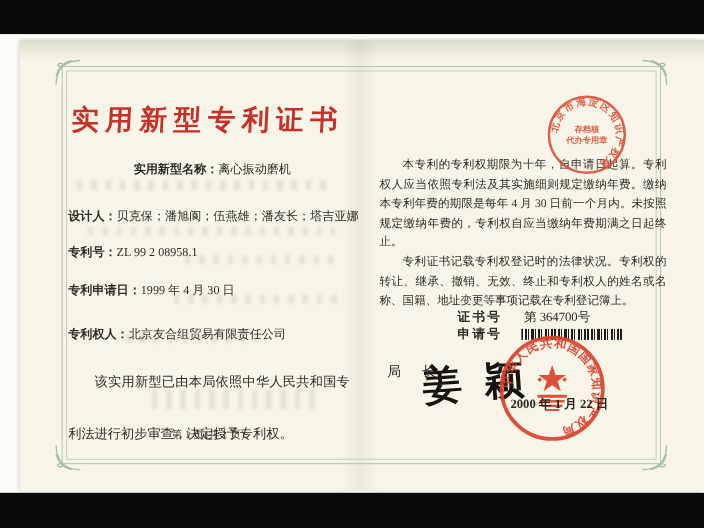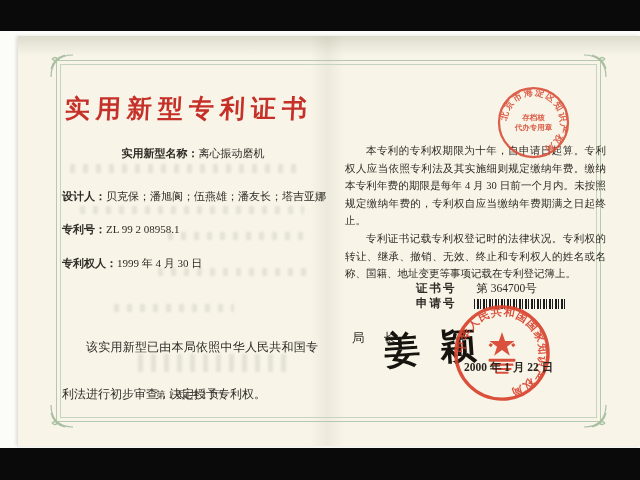--- a/index.html
+++ b/index.html
@@ -97,21 +97,24 @@
     <div class="abs field" style="top:110px;text-align:center;">
       <span class="lab">实用新型名称：</span><span>离心振动磨机</span>
     </div>
     <div class="abs field" style="top:153px;">
       <span class="lab">设计人：</span><span>贝克保；潘旭阆；伍燕雄；潘友长；塔吉亚娜</span>
     </div>
     <div class="abs field" style="top:186px;">
       <span class="lab">专利号：</span><span>ZL 99 2 08958.1</span>
     </div>
     <div class="abs field" style="top:220px;">
-      <span class="lab">专利权人：</span><span>1999 年 4 月 30 日</span>
+      <span class="lab">专利申请日：</span><span>1999 年 4 月 30 日</span>
+    </div>
+    <div class="abs field" style="top:260px;">
+      <span class="lab">专利权人：</span><span>北京友合组贸易有限责任公司</span>
     </div>
 
     <div class="abs grant">该实用新型已由本局依照中华人民共和国专利法进行初步审查，决定授予专利权。</div>
     <div class="abs page-footer">第 1 页(共 1 页)</div>
 
     <div class="abs right-text">
       <p>本专利的专利权期限为十年，自申请日起算。专利权人应当依照专利法及其实施细则规定缴纳年费。缴纳本专利年费的期限是每年 4 月 30 日前一个月内。未按照规定缴纳年费的，专利权自应当缴纳年费期满之日起终止。</p>
       <p>专利证书记载专利权登记时的法律状况。专利权的转让、继承、撤销、无效、终止和专利权人的姓名或名称、国籍、地址变更等事项记载在专利登记簿上。</p>
     </div>
 

